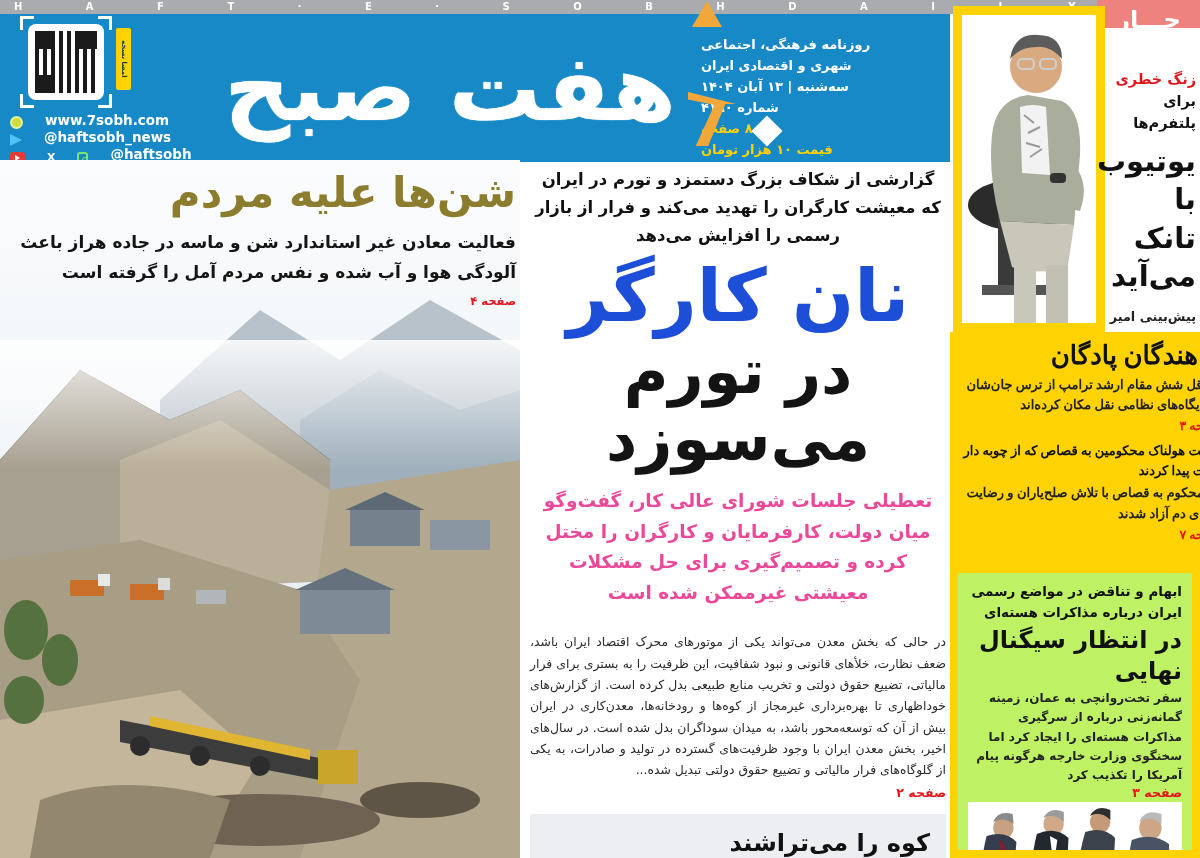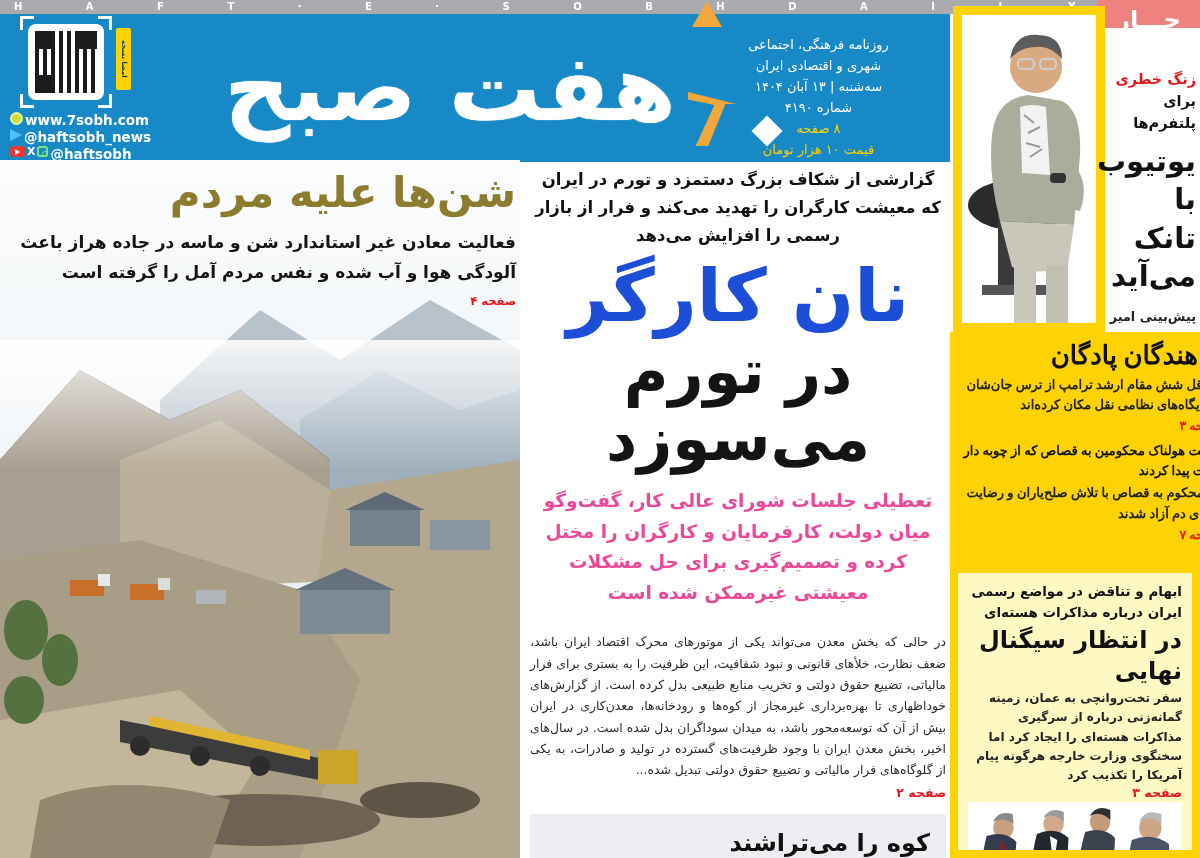--- a/index.html
+++ b/index.html
@@ -30,41 +30,41 @@
   }
   .qr-br { position:absolute; width:14px; height:14px; border:3px solid #fff; }
   .qr-br.tl { left:-8px; top:-8px; border-right:none; border-bottom:none; }
   .qr-br.tr { right:-8px; top:-8px; border-left:none; border-bottom:none; }
   .qr-br.bl { left:-8px; bottom:-8px; border-right:none; border-top:none; }
   .qr-br.br { right:-8px; bottom:-8px; border-left:none; border-top:none; }
   .qr-tag { position:absolute; left:116px; top:14px; width:15px; height:62px; background:#ffd303;
             color:#143a52; font-size:7px; font-weight:bold; writing-mode:vertical-rl; text-align:center;
             border-radius:2px; overflow:hidden; line-height:15px; }
   .contact { position:absolute; left:10px; top:98px; width:220px; direction:ltr; color:#fff; }
-  .contact .row { display:flex; align-items:flex-start; gap:2px; font-size:13.5px; font-weight:bold; line-height:17px; }
+  .contact .row { display:flex; align-items:flex-end; gap:22px; font-size:13.5px; font-weight:bold; line-height:17px; }
   .ic { display:inline-block; flex:none; }
   .ic-globe { width:13px; height:13px; border-radius:50%; background:#cfdc3a; border:2px solid #e8f3a0; }
   .ic-telegram { width:0; height:0; border-left:12px solid #4fc3f7; border-top:6px solid transparent; border-bottom:6px solid transparent; }
   .ic-youtube { width:15px; height:11px; background:#e53935; border-radius:3px; position:relative; }
   .ic-youtube::after { content:""; position:absolute; left:5px; top:2.5px; border-left:5px solid #fff; border-top:3px solid transparent; border-bottom:3px solid transparent; }
   .ic-x { color:#fff; font-weight:900; font-size:11px; line-height:11px; }
   .ic-instagram { width:11px; height:11px; border:2px solid #7de37d; border-radius:3px; position:relative; }
   .ic-instagram::after { content:""; position:absolute; left:2.5px; top:2.5px; width:4px; height:4px; border:1.5px solid #7de37d; border-radius:50%; }
 
   .logo { position:absolute; left:190px; top:0; width:520px; height:148px; color:#ffffff;
           font-weight:900; font-size:92px; line-height:150px; text-align:center; direction:rtl;
           letter-spacing:-4px; text-shadow:0 0 1px #fff; overflow:visible; }
   .logo-wedge { position:absolute; left:692px; top:1px; width:0; height:0;
                 border-left:15px solid transparent; border-right:15px solid transparent; border-bottom:26px solid #f2a73a; }
   .logo-seven { position:absolute; left:688px; top:92px; width:48px; height:54px; background:#f2a73a;
                 clip-path:polygon(0 0,100% 22%,78% 22%,42% 100%,16% 100%,55% 24%,0 14%); }
   .logo-diamond { position:absolute; left:756px; top:120px; width:22px; height:22px; background:#fff; transform:rotate(45deg); }
 
-  .info { position:absolute; right:14px; top:20px; width:235px; direction:rtl; text-align:center;
-          color:#fff; font-size:13px; font-weight:normal; line-height:21px; }
+  .info { position:absolute; right:14px; top:20px; width:235px; direction:rtl; text-align:left;
+          color:#fff; font-size:13px; font-weight:bold; line-height:21px; }
   .info .yl { color:#ffd303; }
 
   
   .man-frame { position:absolute; left:953px; top:6px; width:152px; height:326px; background:#ffd303; padding:9px; }
   .man-photo { width:100%; height:100%; background:#fff; display:block; }
 
   .side-top-right { position:absolute; left:1104px; top:46px; width:92px; direction:rtl; text-align:right; }
   .st-kick-red { color:#e3161b; font-size:14.5px; font-weight:900; line-height:22px;margin-top:22px; }
   .st-kick-black { color:#111; font-size:14.5px; font-weight:900; line-height:22px; margin-bottom:8px; }
   .st-headline { color:#111; font-size:29px; font-weight:900; line-height:1.32; letter-spacing:-1px; margin-bottom:10px; }
@@ -72,21 +72,21 @@
   .page-red { color:#e3161b; font-size:12.5px; font-weight:900; direction:rtl; }
 
   .yellow-sec { position:absolute; left:950px; top:332px; width:285px; height:233px; background:#ffd303;
                 padding:8px 14px 0 13px; direction:rtl; text-align:right;font-family:Liberation Serif, serif; }
   .ys-head { color:#111; font-size:26px; font-weight:900; letter-spacing:-1px; line-height:1.25; }
   .ys-deck { color:#222; font-size:13px; font-weight:bold; line-height:1.6; margin-top:2px; }
   .ys-kick { color:#111; font-size:13px; font-weight:bold; line-height:1.55; margin-top:7px; }
   .yellow-sec .page-red { margin-top:2px; }
 
   .nuclear { position:absolute; left:950px; top:565px; width:250px; height:293px; background:#ffd303; padding:8px; }
-  .nuclear-in { width:100%; height:100%; background:#fef9c3; padding:8px 10px 0; direction:rtl; text-align:right; overflow:hidden; }
+  .nuclear-in { width:100%; height:100%; background:#bef264; padding:8px 10px 0; direction:rtl; text-align:right; overflow:hidden; }
   .nu-kick { color:#111; font-size:13.5px; font-weight:900; line-height:1.55; }
   .nu-head { color:#111; font-size:24px; font-weight:900; letter-spacing:-1px; line-height:1.3; margin:2px 0; }
   .nu-deck { color:#222; font-size:12px; font-weight:bold; line-height:1.6; }
   .nu-photo { display:block; width:100%; height:118px; margin-top:2px; }
 
   
   .main { position:absolute; left:530px; top:166px; width:416px; direction:rtl; }
   .m-kicker { text-align:center; color:#111; font-size:16.5px; font-weight:900; line-height:1.7; }
   .m-head-red { text-align:center; color:#1d4ed8; font-size:73px; font-weight:900; letter-spacing:-3px; line-height:1.15; margin-top:4px; }
   .m-head-black { text-align:center; color:#141414; font-size:61px; font-weight:900; letter-spacing:-3px; line-height:1.1; }

